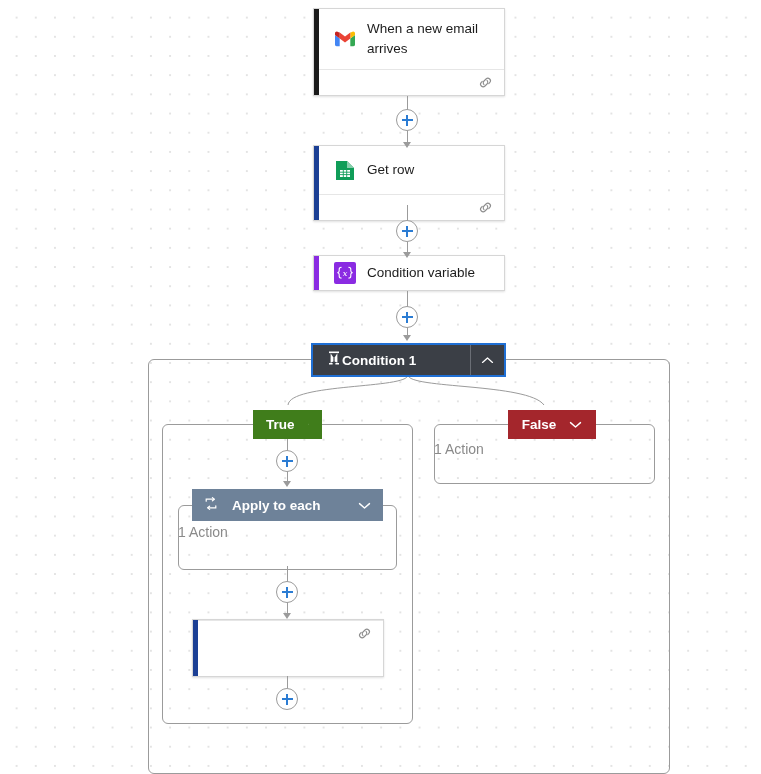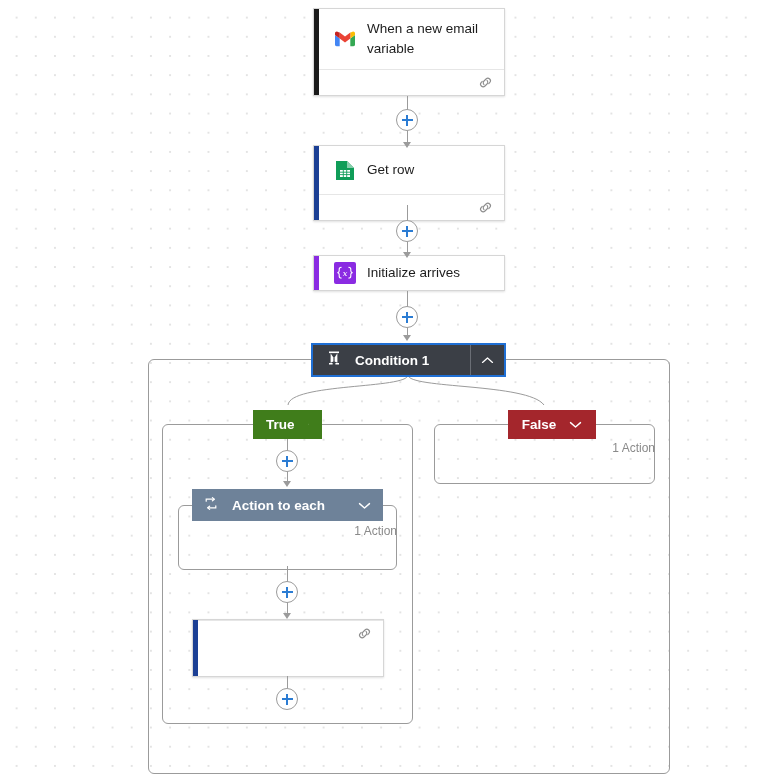--- a/index.html
+++ b/index.html
@@ -111,21 +111,20 @@
     display: flex;
     align-items: stretch;
     background: #3b3f46;
     border: 2px solid #1f6fd4;
     z-index: 6;
   }
   .cond-main {
     flex: 1;
     display: flex;
     align-items: center;
-    gap: 13px;
     padding-left: 13px;
   }
   .cond-title {
     color: #ffffff;
     font-size: 13.5px;
     font-weight: bold;
   }
   .cond-toggle {
     width: 34px;
     border-left: 1px solid #6a6e75;
@@ -171,23 +170,23 @@
 
   
   .scope-box {
     position: absolute;
     border: 1px solid #9b9b9b;
     border-radius: 6px;
     background: transparent;
   }
   .action-count {
     position: absolute;
-    font-size: 12px;
+    font-size: 14px;
     color: #8a8a8a;
-    text-align: right;
+    text-align: left;
     width: 100%;
     left: 0;
   }
 
   .chev { width: 13px; height: 9px; display: block; }
 </style>
 </head>
 <body>
 
 <div id="canvas">
@@ -233,21 +232,21 @@
     <div class="head">
       <span class="icon-tile">
         <svg width="20" height="16" viewBox="0 0 20 16">
           <path d="M1.6 15.2h3.1V7.6L0 4.1v9.5c0 .9.7 1.6 1.6 1.6z" fill="#4285f4"></path>
           <path d="M15.3 15.2h3.1c.9 0 1.6-.7 1.6-1.6V4.1l-4.7 3.5z" fill="#34a853"></path>
           <path d="M15.3 1.6v6l4.7-3.5V2.4c0-1.5-1.7-2.3-2.8-1.4z" fill="#fbbc04"></path>
           <path d="M4.7 7.6v-6L10 5.6l5.3-4v6L10 11.6z" fill="#ea4335"></path>
           <path d="M0 2.4v1.7l4.7 3.5v-6L2.8 1C1.7.1 0 .9 0 2.4z" fill="#c5221f"></path>
         </svg>
       </span>
-      <span class="title">When a new email variable</span>
+      <span class="title">When a new email arrives</span>
     </div>
     <div class="foot">
       <span>
         <svg class="link-icon" viewBox="0 0 18 14">
           <path d="M7.2 9.6 A3.1 3.1 0 0 1 7.2 5.2 L9.6 2.8 A3.1 3.1 0 0 1 14 7.2 L12.9 8.3" fill="none" stroke="currentColor" stroke-width="1.3" stroke-linecap="round"></path>
           <path d="M10.8 4.4 A3.1 3.1 0 0 1 10.8 8.8 L8.4 11.2 A3.1 3.1 0 0 1 4 6.8 L5.1 5.7" fill="none" stroke="currentColor" stroke-width="1.3" stroke-linecap="round"></path>
         </svg>
       </span>
     </div>
   </div>
@@ -286,21 +285,21 @@
   <div class="card" style="left:313px; top:255px; width:192px; height:36px;">
     <div class="accent" style="background:#8a2be2;"></div>
     <div class="head" style="padding-top:6px;padding-bottom:6px;">
       <span class="icon-tile tile-purple">
         <svg width="20" height="14" viewBox="0 0 20 14">
           <path d="M6.2 1.2c-1.6 0-2 .7-2 2.1v1.4c0 1-.4 1.6-1.3 1.8v.2c.9.2 1.3.8 1.3 1.8v1.4c0 1.4.4 2.1 2 2.1" fill="none" stroke="#ffffff" stroke-width="1.1" stroke-linecap="round"></path>
           <path d="M13.8 1.2c1.6 0 2 .7 2 2.1v1.4c0 1 .4 1.6 1.3 1.8v.2c-.9.2-1.3.8-1.3 1.8v1.4c0 1.4-.4 2.1-2 2.1" fill="none" stroke="#ffffff" stroke-width="1.1" stroke-linecap="round"></path>
           <text x="10" y="10" font-family="DejaVu Serif, serif" font-style="italic" font-size="8.2" fill="#ffffff" text-anchor="middle">x</text>
         </svg>
       </span>
-      <span class="title">Initialize arrives</span>
+      <span class="title">Condition variable</span>
     </div>
   </div>
 
   <div class="plus-wrap" style="left:392px; top:306px;">
     <div class="plus-btn"></div>
   </div>
 
   <div class="cond-node" style="left:311px; top:343px; width:195px; height:34px;">
     <div class="cond-main">
       <span>
@@ -343,21 +342,21 @@
 
   <div class="scope-bar" style="left:192px; top:489px; width:191px; height:32px;">
     <span>
       <svg width="14" height="13" viewBox="0 0 14 13">
         <path d="M2.2 4.2 V2.2 H9.6" fill="none" stroke="#ffffff" stroke-width="1.2" stroke-linecap="round"></path>
         <path d="M11.8 8.8 V10.8 H4.4" fill="none" stroke="#ffffff" stroke-width="1.2" stroke-linecap="round"></path>
         <path d="M8.4 0.6 L10.4 2.2 L8.4 3.8" fill="none" stroke="#ffffff" stroke-width="1.2" stroke-linecap="round" stroke-linejoin="round"></path>
         <path d="M5.6 9.2 L3.6 10.8 L5.6 12.4" fill="none" stroke="#ffffff" stroke-width="1.2" stroke-linecap="round" stroke-linejoin="round"></path>
       </svg>
     </span>
-    <span class="scope-title">Action to each</span>
+    <span class="scope-title">Apply to each</span>
     <svg class="chev" viewBox="0 0 13 9">
       <path d="M1.5 2.6 L6.5 7 L11.5 2.6" fill="none" stroke="#ffffff" stroke-width="1.4" stroke-linecap="round" stroke-linejoin="round"></path>
     </svg>
   </div>
 
   <div class="action-count" style="left:178px; top:524px; width:219px;">1 Action</div>
 
   <div class="plus-wrap" style="left:272px; top:581px;">
     <div class="plus-btn"></div>
   </div>

